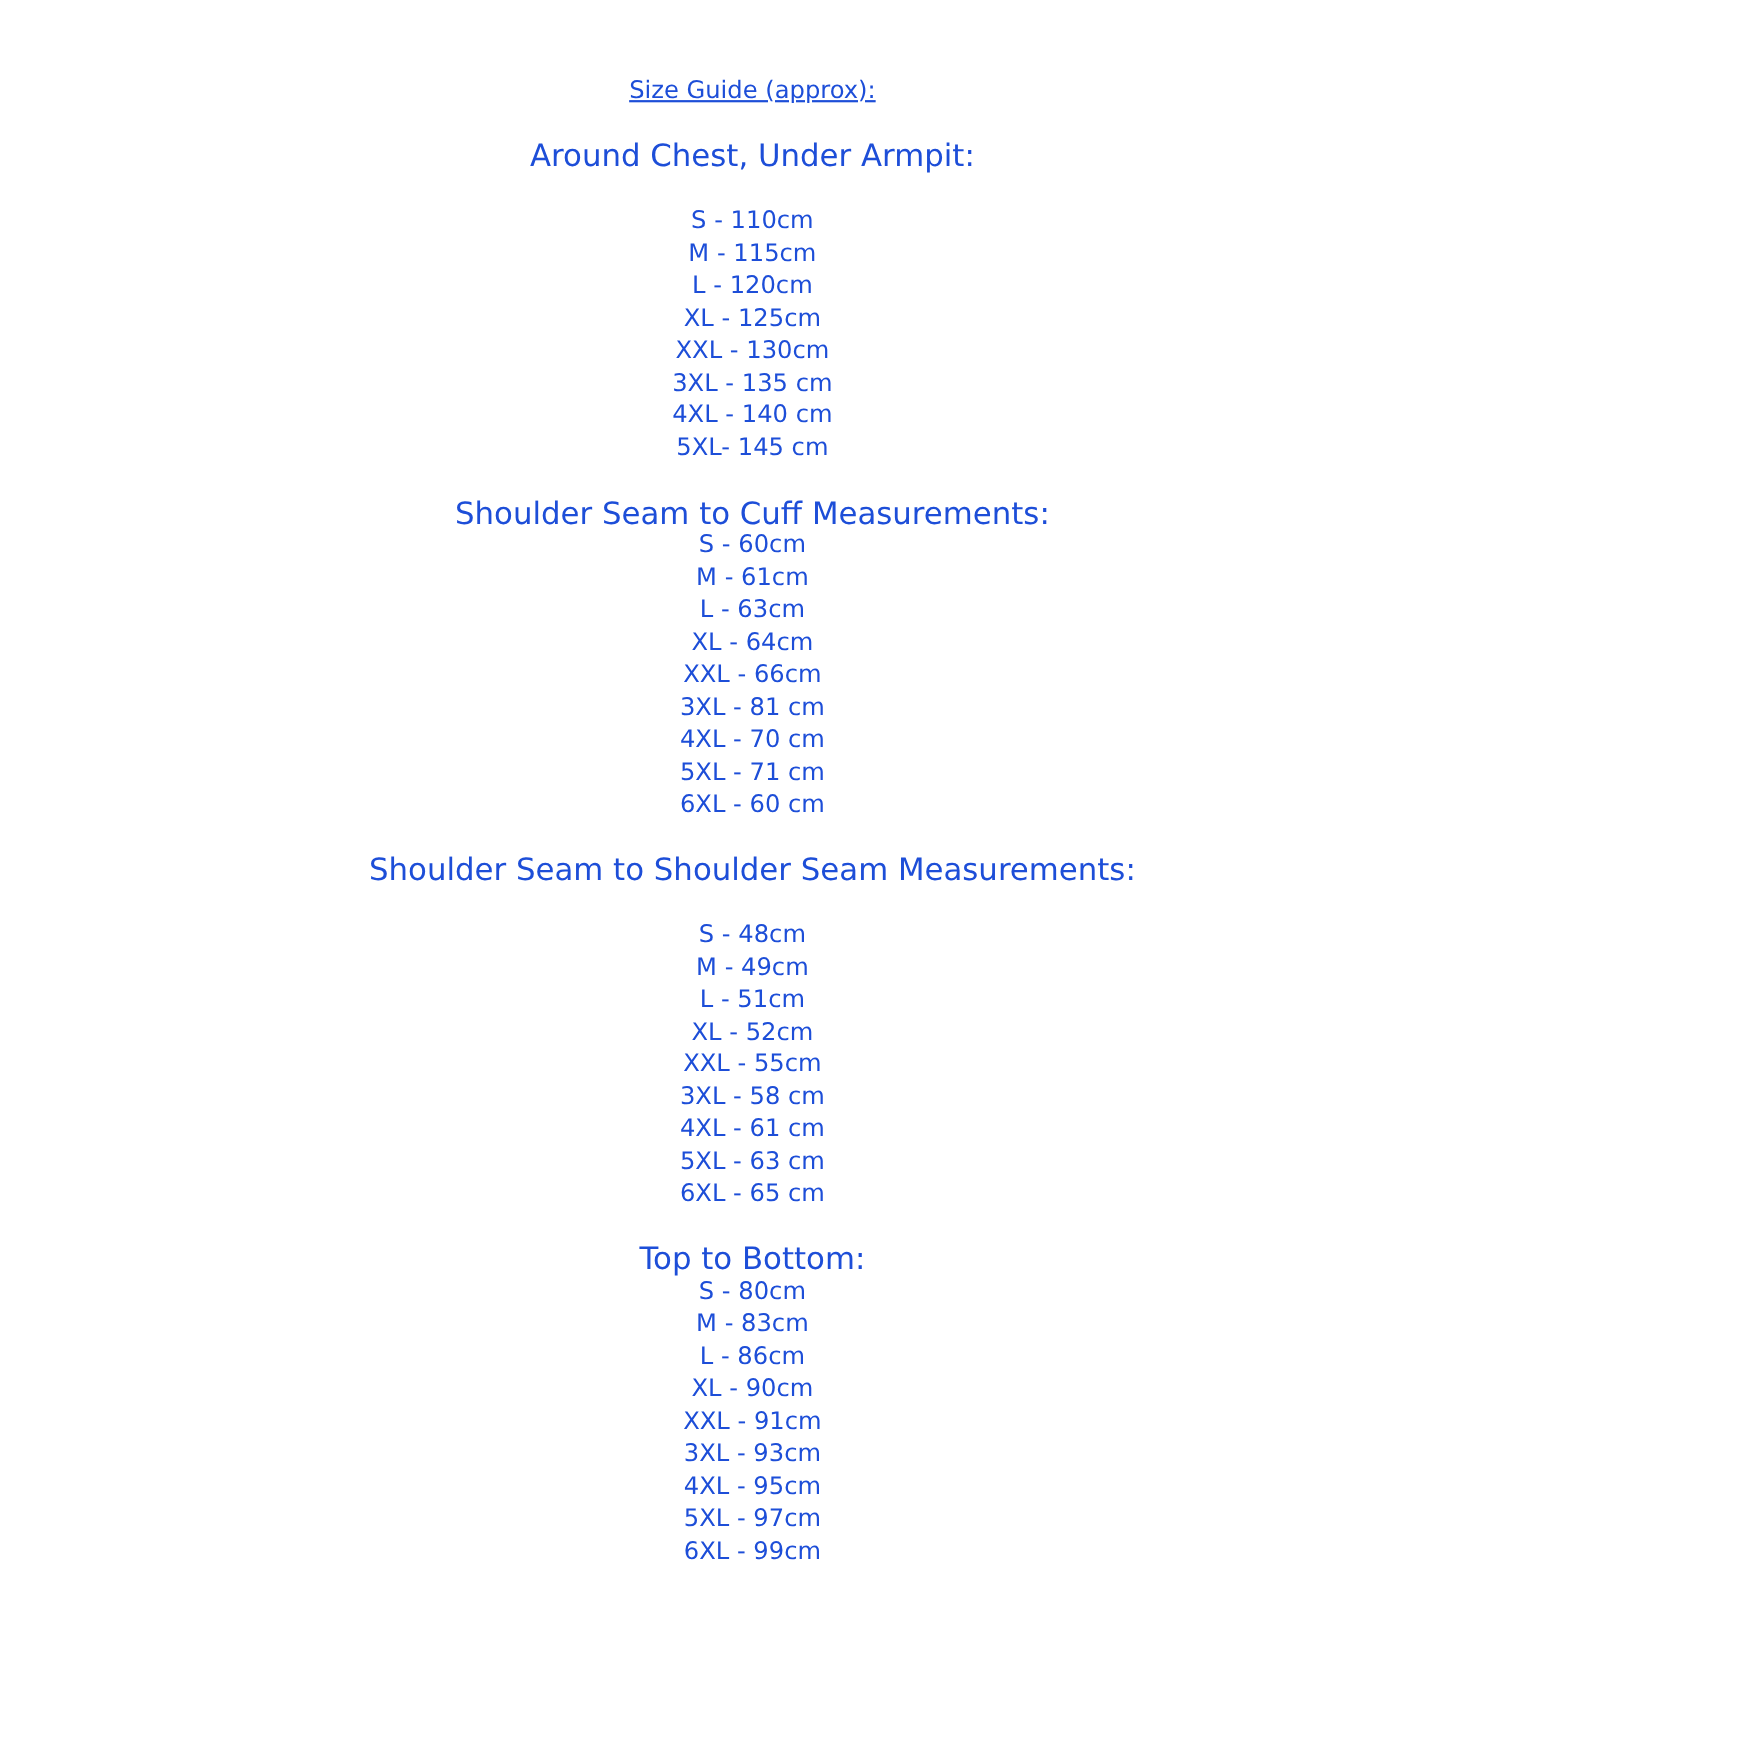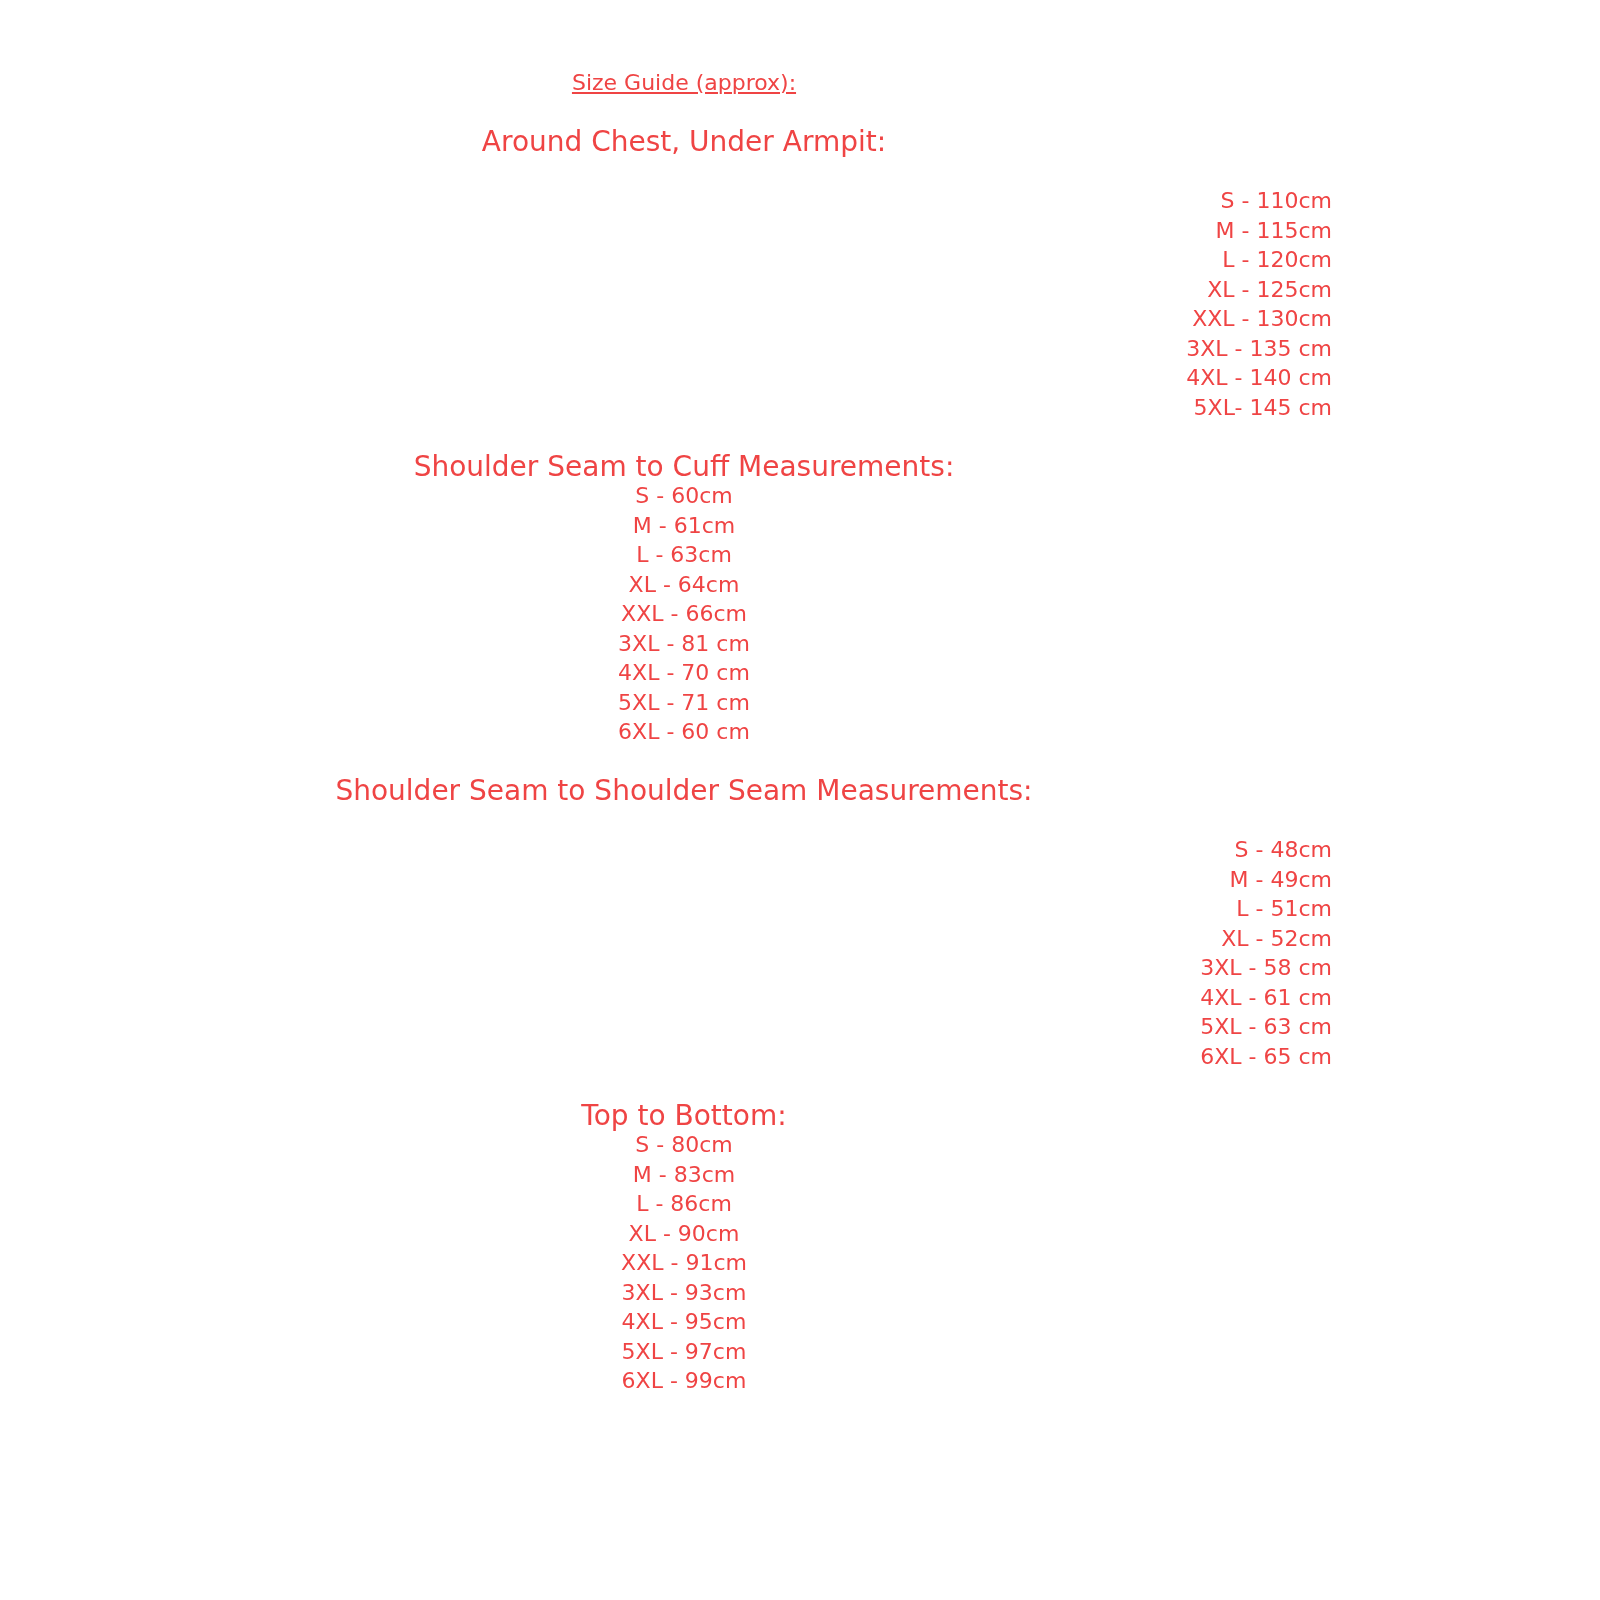--- a/index.html
+++ b/index.html
@@ -12,37 +12,37 @@
     height: 1600px;
     overflow: hidden;
     font-family: "DejaVu Sans", "Liberation Sans", sans-serif;
   }
   .doc {
     box-sizing: border-box;
     width: 1332px;
     padding-top: 68px;
     padding-left: 36px; 
     text-align: center;
-    color: #ef4444;
+    color: #1d4ed8;
     font-size: 22px;
     line-height: 29.5px;
   }
   .title {
     font-size: 22px;
     font-weight: normal;
     margin: 0;
     text-decoration: underline;
   }
   .section-heading {
     font-size: 28px;
     font-weight: normal;
     margin: 29.5px 0 0 0; 
   }
   .rows { margin: 0; }
-  .rows.gap-after-heading { margin-top: 29.5px; text-align: right; } 
+  .rows.gap-after-heading { margin-top: 29.5px; } 
   .size-row { margin: 0; }
 </style>
 </head>
 <body>
 
 <main class="doc">
 
   <h1 class="title">Size Guide (approx):</h1>
 
   <section>
@@ -74,20 +74,21 @@
     </div>
   </section>
 
   <section>
     <h2 class="section-heading">Shoulder Seam to Shoulder Seam Measurements:</h2>
     <div class="rows gap-after-heading">
       <div class="size-row">S - 48cm</div>
       <div class="size-row">M - 49cm</div>
       <div class="size-row">L - 51cm</div>
       <div class="size-row">XL - 52cm</div>
+      <div class="size-row">XXL - 55cm</div>
       <div class="size-row">3XL - 58 cm</div>
       <div class="size-row">4XL - 61 cm</div>
       <div class="size-row">5XL - 63 cm</div>
       <div class="size-row">6XL - 65 cm</div>
     </div>
   </section>
 
   <section>
     <h2 class="section-heading">Top to Bottom:</h2>
     <div class="rows">

